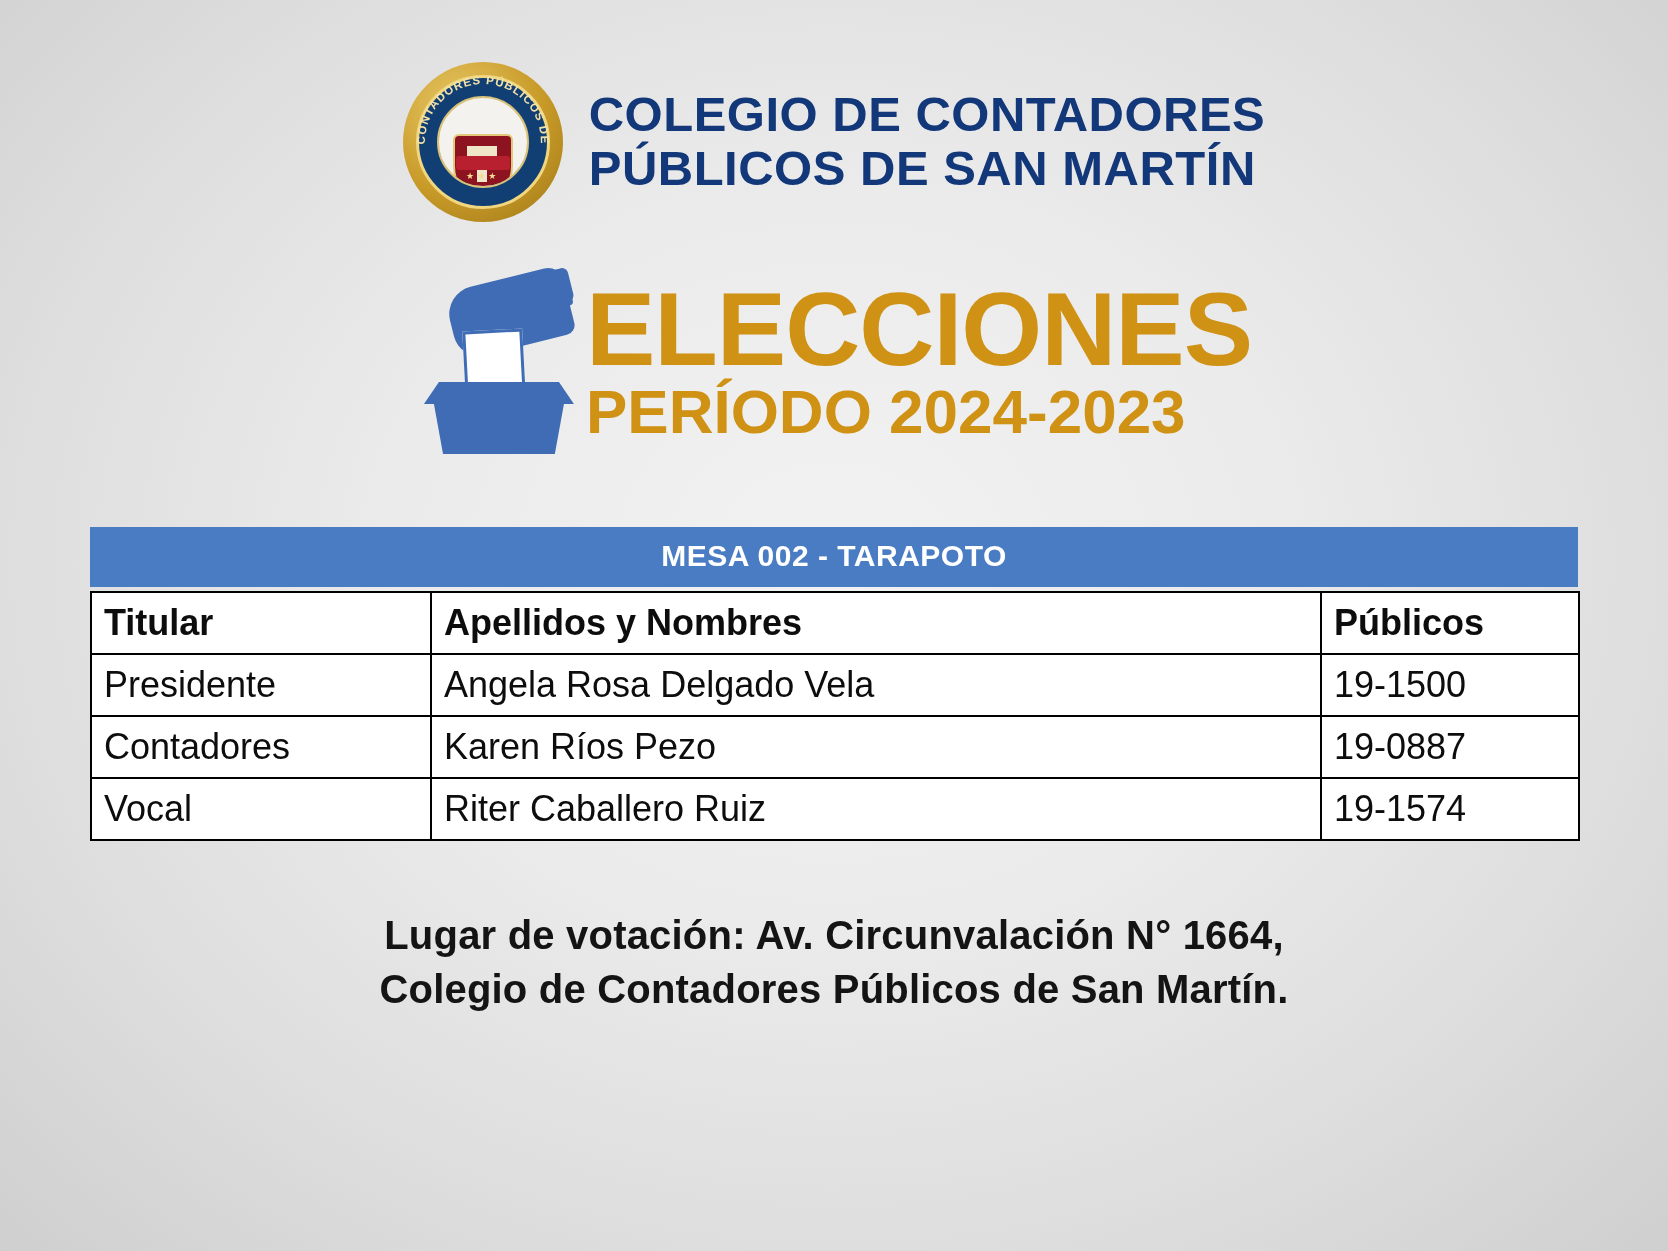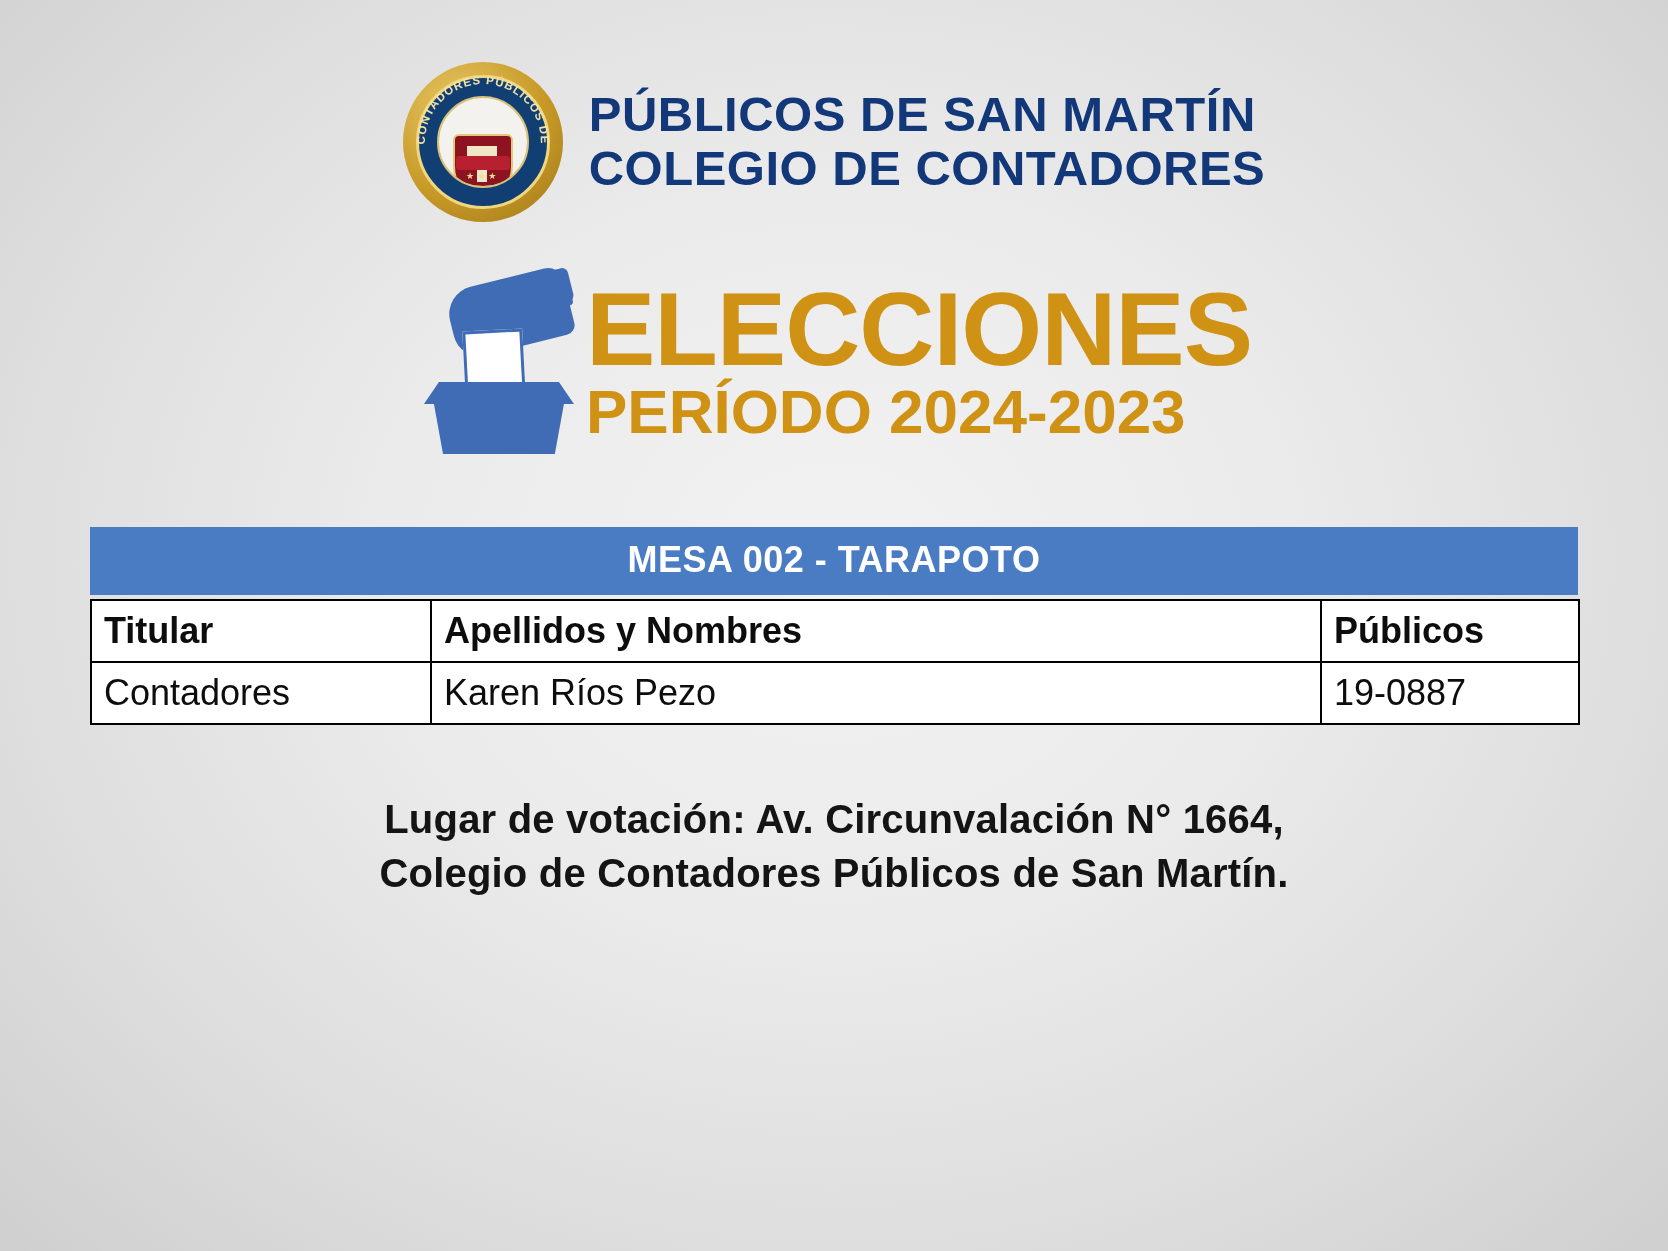--- a/index.html
+++ b/index.html
@@ -247,21 +247,21 @@
 
   
   .table-wrap {
     margin: 72px auto 0 auto;
     width: 1488px;
   }
   .mesa-header {
     background: #4a7cc4;
     color: #ffffff;
     text-align: center;
-    font-size: 36px;
+    font-size: 30px;
     font-weight: bold;
     padding: 12px 0 14px 0;
     letter-spacing: 0.5px;
   }
   table.members {
     width: 1488px;
     border-collapse: collapse;
     table-layout: fixed;
     margin-top: 4px;
     background: #ffffff;
@@ -316,22 +316,22 @@
       </div>
       <div class="ring-core">
         <div class="laurel-l"></div>
         <div class="laurel-r"></div>
         <div class="shield"></div>
         <div class="ribbon"></div>
         <div class="stars">★★★</div>
       </div>
     </div>
     <div class="org-name">
+      <div>COLEGIO DE CONTADORES</div>
       <div>PÚBLICOS DE SAN MARTÍN</div>
-      <div>COLEGIO DE CONTADORES</div>
     </div>
   </div>
 
   <div class="elect-block">
     <div class="vote-icon">
       <div class="hand"></div>
       <div class="cuff"></div>
       <div class="ballot"></div>
       <div class="box-top"></div>
       <div class="box-body"></div>
@@ -353,24 +353,34 @@
       </colgroup>
       <thead>
         <tr>
           <th>Titular</th>
           <th>Apellidos y Nombres</th>
           <th>Públicos</th>
         </tr>
       </thead>
       <tbody>
         <tr>
+          <td>Presidente</td>
+          <td>Angela Rosa Delgado Vela</td>
+          <td>19-1500</td>
+        </tr>
+        <tr>
           <td>Contadores</td>
           <td>Karen Ríos Pezo</td>
           <td>19-0887</td>
         </tr>
+        <tr>
+          <td>Vocal</td>
+          <td>Riter Caballero Ruiz</td>
+          <td>19-1574</td>
+        </tr>
       </tbody>
     </table>
   </div>
 
   <div class="footer">
     <div>Lugar de votación: Av. Circunvalación N° 1664,</div>
     <div>Colegio de Contadores Públicos de San Martín.</div>
   </div>
 
 </div>

